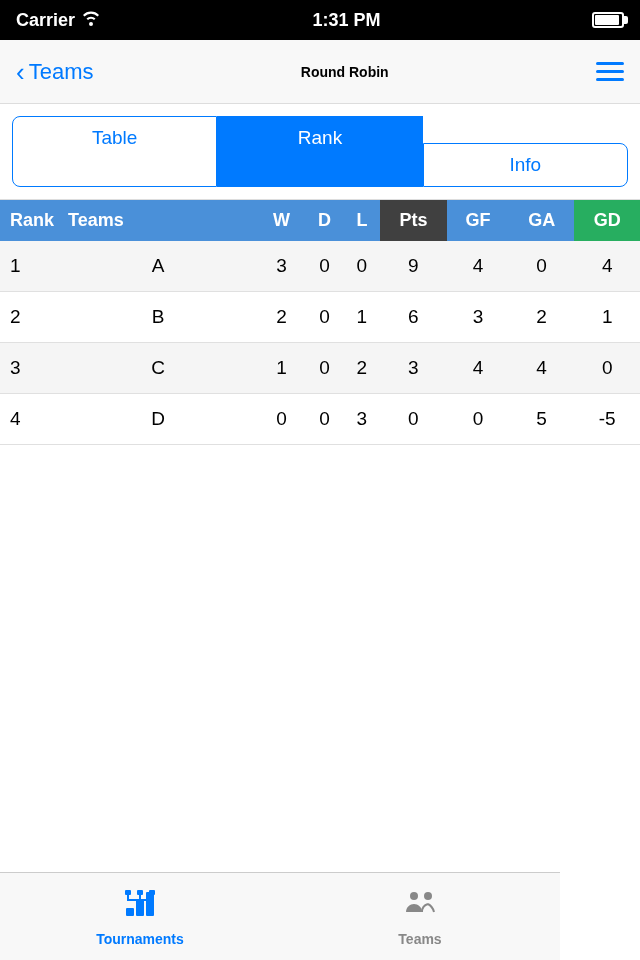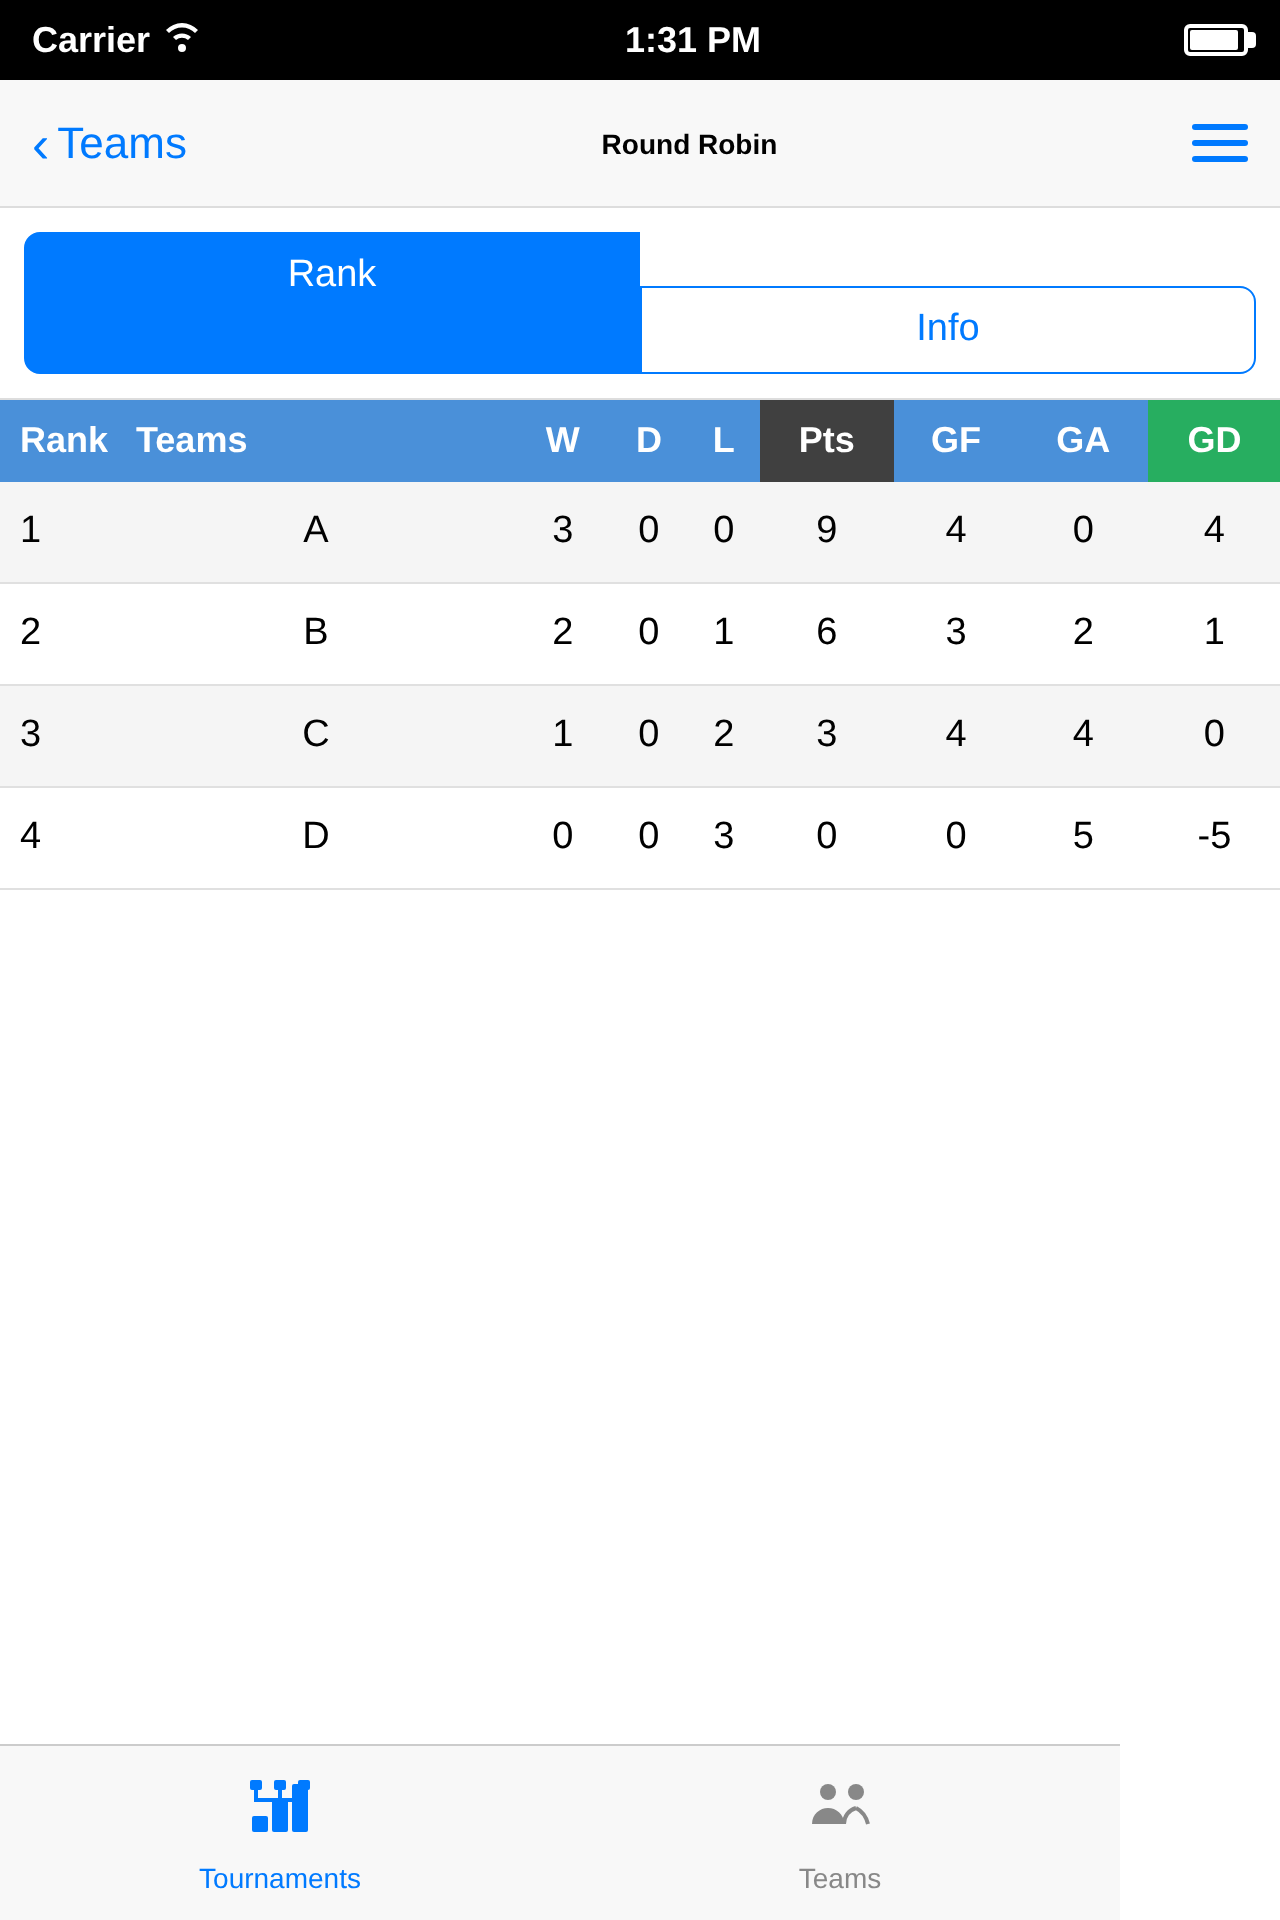--- a/index.html
+++ b/index.html
@@ -173,20 +173,21 @@
       position: absolute;
       bottom: 0;
       left: 0;
       width: 560px;
       height: 88px;
       background: #f8f8f8;
       border-top: 1px solid #ccc;
       display: flex;
       align-items: center;
       justify-content: flex-end;
+      font-weight: bold;
     }
     .bottom-item {
       display: flex;
       flex-direction: column;
       align-items: center;
       gap: 4px;
       cursor: pointer;
       flex: 1;
     }
     .bottom-item .icon-wrap {
@@ -232,20 +233,21 @@
   </div>
   <span class="nav-title">Round Robin</span>
   <div class="nav-menu">
     <div class="hamburger-line"></div>
     <div class="hamburger-line"></div>
     <div class="hamburger-line"></div>
   </div>
 </div>
 
 <div class="tabs">
+  <div class="tab">Table</div>
   <div class="tab active">Rank</div>
   <div class="tab">Info</div>
 </div>
 
 <div class="table-container">
   <table>
     <thead>
       <tr>
         <th class="col-rank">Rank</th>
         <th class="col-teams">Teams</th>

